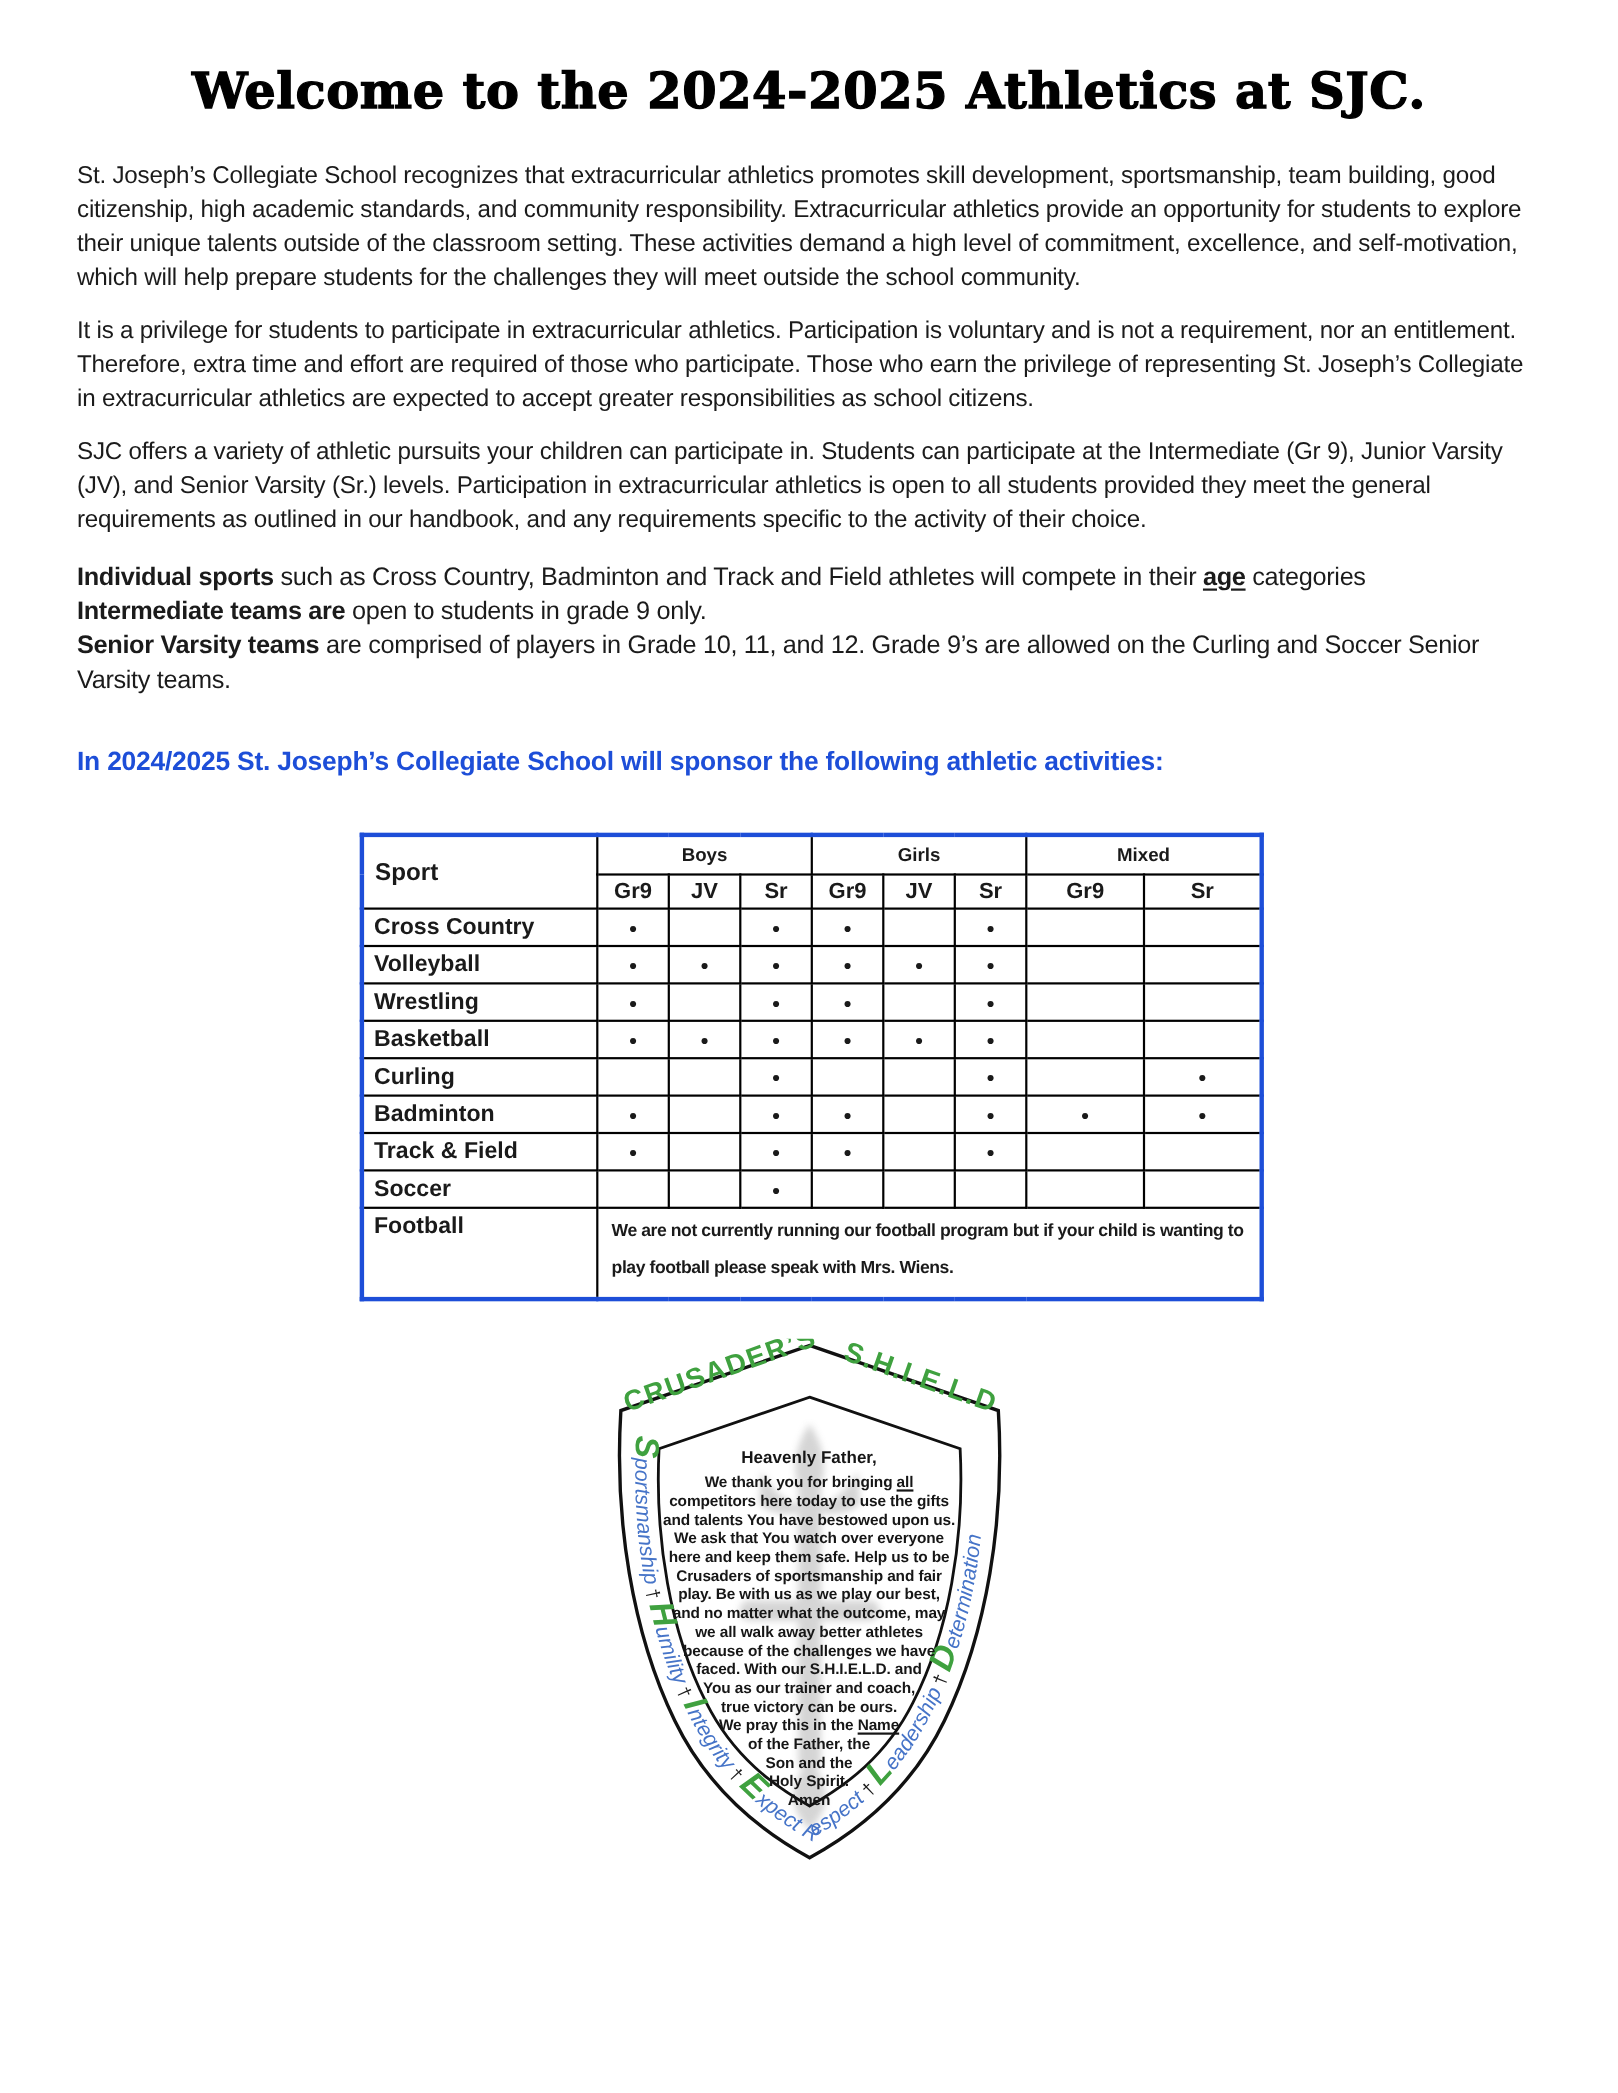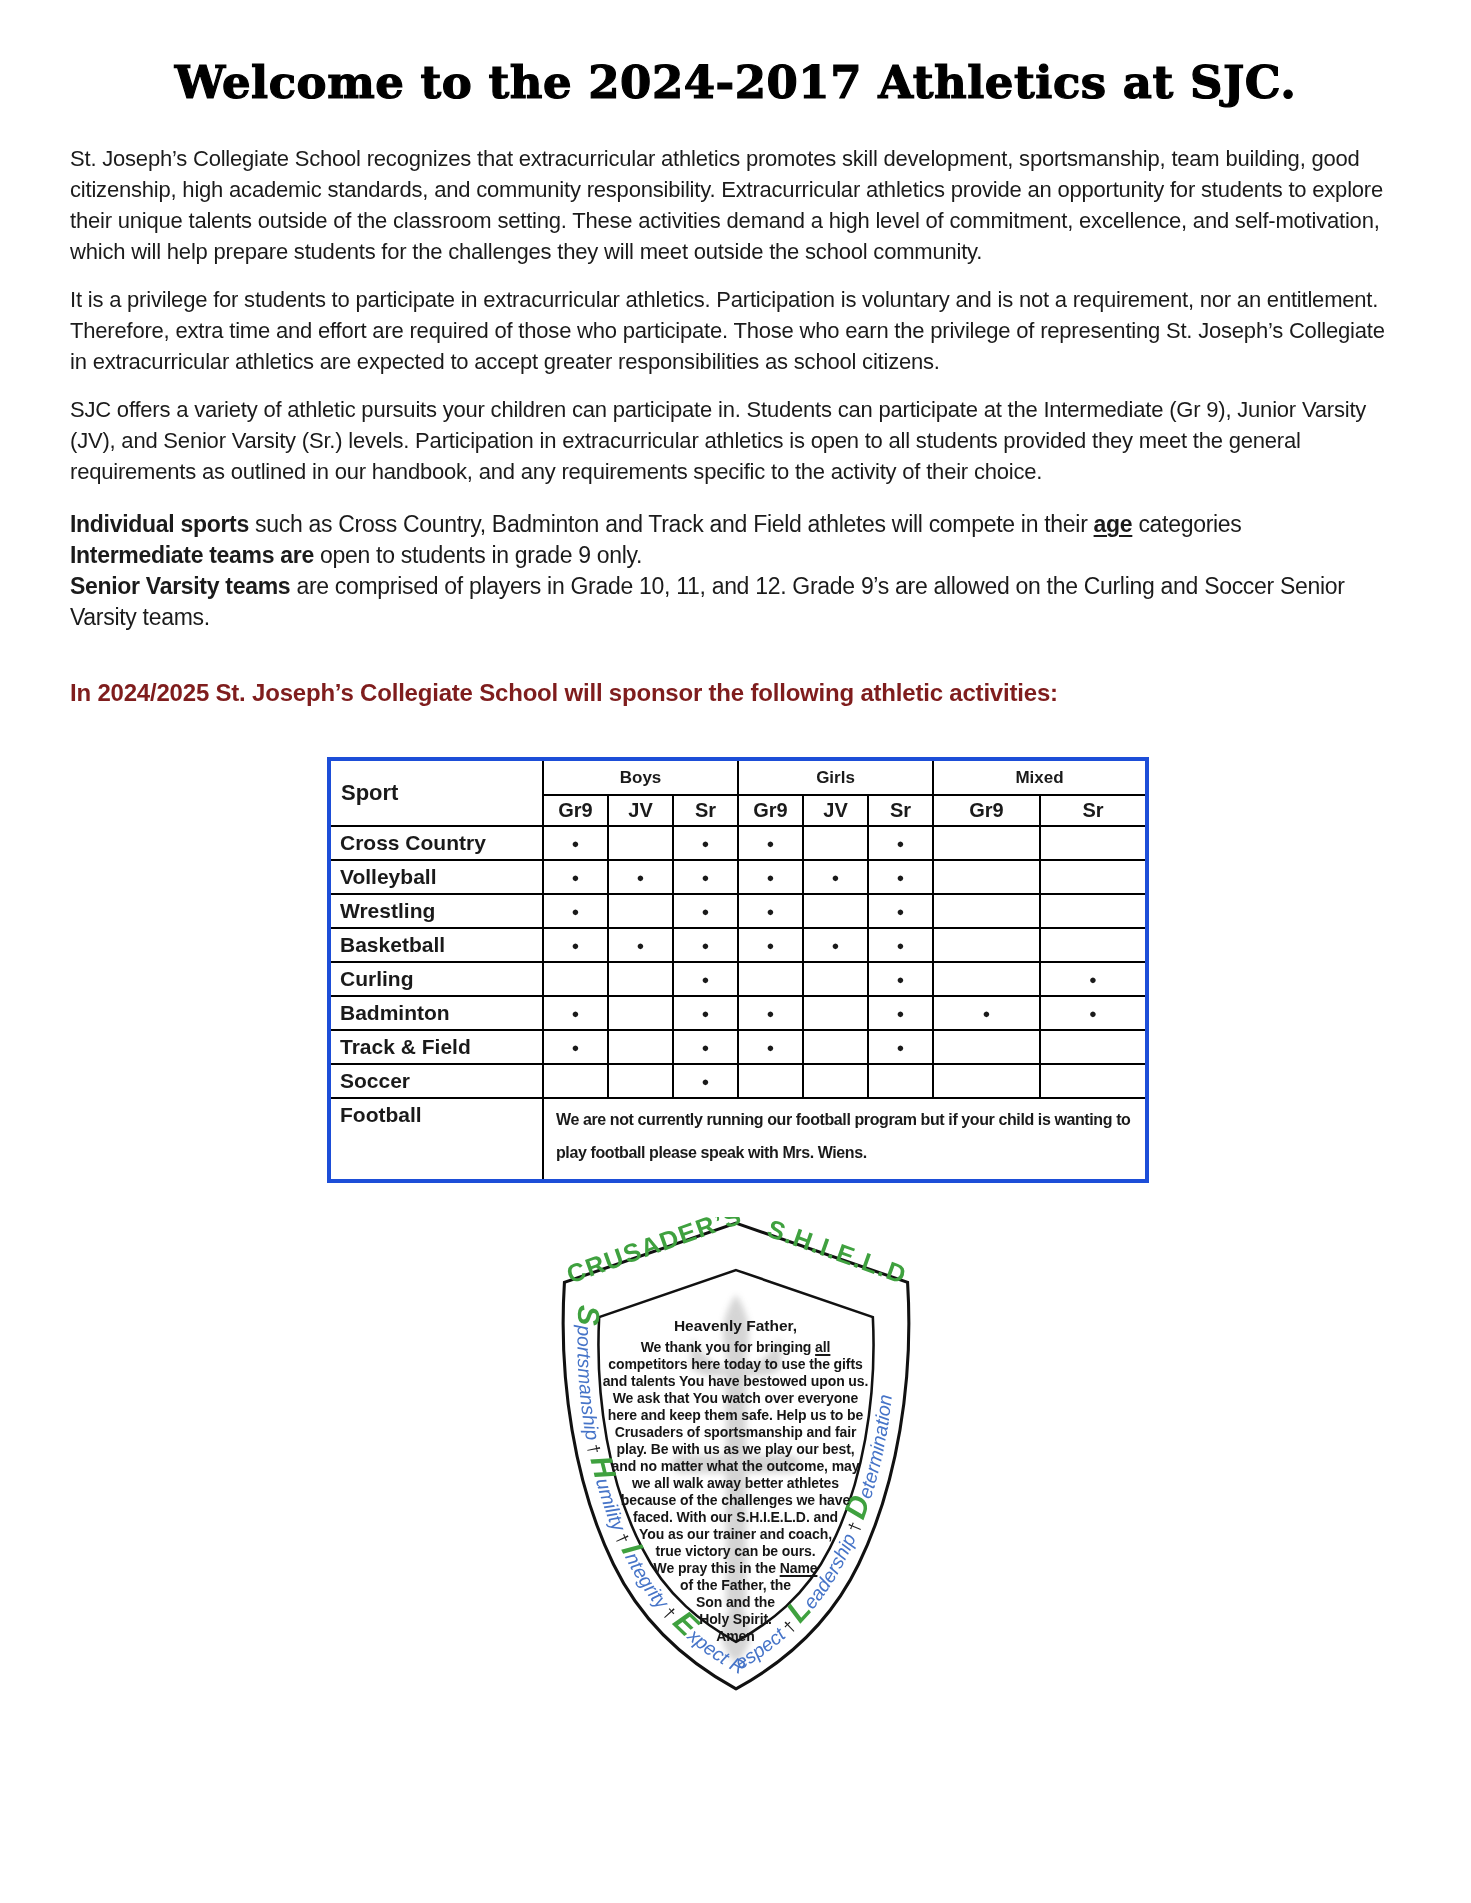--- a/index.html
+++ b/index.html
@@ -21,21 +21,21 @@
   .body-par {
     font-size:22px; line-height:31px; margin:0 0 17px;
     letter-spacing:-0.2px; color:#1b1b1b;
   }
   .req-block { margin-top:22px; }
   .req-line { font-size:23px; line-height:31px; margin:0; letter-spacing:-0.3px; color:#1b1b1b; }
   .req-line b { letter-spacing:-0.3px; }
   .u-bold { font-weight:bold; text-decoration:underline; text-decoration-thickness:2px; text-underline-offset:3px; }
 
   .sponsor-heading {
-    font-weight:bold; font-size:24px; margin:46px 0 0; letter-spacing:-0.2px; color:#7f1d1d;
+    font-weight:bold; font-size:24px; margin:46px 0 0; letter-spacing:-0.2px; color:#1d4ed8;
   }
 
   .table-wrap { margin:50px 0 0 257px; }
   table.sports {
     border-collapse:collapse; width:818px; table-layout:fixed;
     border:4px solid #1d4ed8;
   }
   table.sports th, table.sports td { border:2px solid #000; }
   col.c-sport { width:214px; }
   col.c-s { width:65px; }
@@ -70,21 +70,21 @@
   .prayer-salutation { font-size:15.5px; font-weight:bold; margin-bottom:4px; }
   .prayer-line { font-size:14px; font-weight:bold; line-height:17px; letter-spacing:-0.1px; }
   .prayer-line .u { text-decoration:underline; text-decoration-thickness:1.5px; text-underline-offset:2px; }
 </style>
 </head>
 <body>
 
 <div class="page">
   <div class="content">
 
-    <h1 class="doc-title">Welcome to the 2024-2017 Athletics at SJC.</h1>
+    <h1 class="doc-title">Welcome to the 2024-2025 Athletics at SJC.</h1>
 
     <p class="body-par">St. Joseph’s Collegiate School recognizes that extracurricular athletics promotes skill development, sportsmanship, team building, good citizenship, high academic standards, and community responsibility. Extracurricular athletics provide an opportunity for students to explore their unique talents outside of the classroom setting. These activities demand a high level of commitment, excellence, and self-motivation, which will help prepare students for the challenges they will meet outside the school community.</p>
     <p class="body-par">It is a privilege for students to participate in extracurricular athletics. Participation is voluntary and is not a requirement, nor an entitlement. Therefore, extra time and effort are required of those who participate.  Those who earn the privilege of representing St. Joseph’s Collegiate in extracurricular athletics are expected to accept greater responsibilities as school citizens.</p>
     <p class="body-par">SJC offers a variety of athletic pursuits your children can participate in.  Students can participate at the Intermediate (Gr 9), Junior Varsity (JV), and Senior Varsity (Sr.) levels.  Participation in extracurricular athletics is open to all students provided they meet the general requirements as outlined in our handbook, and any requirements specific to the activity of their choice.</p>
 
     <div class="req-block">
       <p class="req-line"><b>Individual sports</b><span> such as Cross Country, Badminton and Track and Field athletes will compete in their </span><span class="u-bold">age</span><span> categories</span></p>
       <p class="req-line"><b>Intermediate teams are</b><span> open to students in grade 9 only.</span></p>
       <p class="req-line"><b>Senior Varsity teams</b><span> are comprised of players in Grade 10, 11, and 12.  Grade 9’s are allowed on the Curling and Soccer Senior Varsity teams.</span></p>
     </div>

